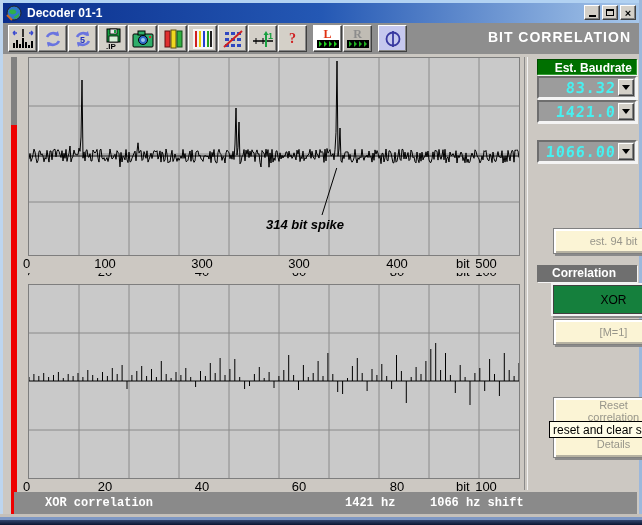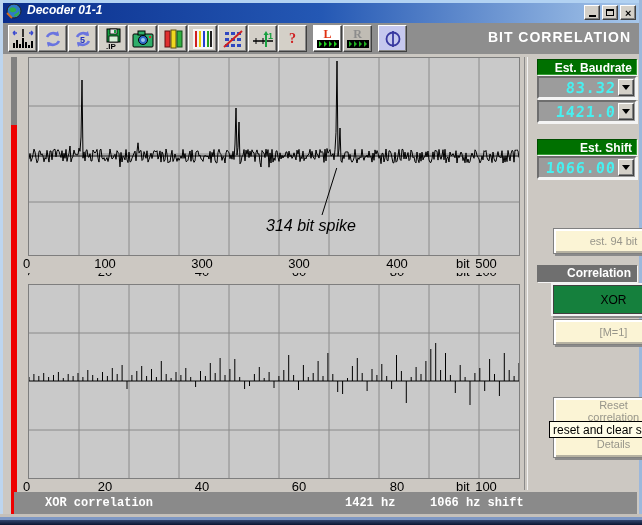--- a/index.html
+++ b/index.html
@@ -8,21 +8,21 @@
   
   .frame-top{position:absolute;left:0;top:0;width:642px;height:3px;background:#b2d2f2;}
   .frame-left{position:absolute;left:0;top:0;width:3px;height:525px;background:#bdd5ee;}
   .frame-right{position:absolute;left:639px;top:0;width:3px;height:525px;background:#9cb8dc;}
   .frame-bottom1{position:absolute;left:0;top:514px;width:642px;height:3px;background:#c4c0ba;}
   .frame-bottom2{position:absolute;left:0;top:517px;width:642px;height:3px;background:#7d97c4;}
   .frame-bottom3{position:absolute;left:0;top:520px;width:642px;height:5px;background:linear-gradient(#33456f,#0b1430);}
 
   
   #titlebar{position:absolute;left:3px;top:3px;width:636px;height:20px;
-    background:linear-gradient(to right,#0a2e8c,#2458b4,#a7c7ea);display:flex;align-items:flex-start;font-style:italic;}
+    background:linear-gradient(to right,#0a2e8c,#2458b4,#a7c7ea);display:flex;align-items:center;}
   #titlebar .app-icon{width:16px;height:16px;margin-left:3px;flex:0 0 auto;}
   #titlebar .title-text{color:#fff;font-weight:bold;font-size:12px;margin-left:5px;white-space:nowrap;}
   #titlebar .subtitle-text{color:#fff;font-weight:bold;font-size:12px;margin-left:38px;white-space:nowrap;}
   .win-controls{position:absolute;right:3px;top:2px;display:flex;gap:2px;}
   .win-btn{width:16px;height:15px;background:#d4d0c8;border:1px solid;
     border-color:#fff #404040 #404040 #fff;box-shadow:inset -1px -1px 0 #808080;
     display:flex;align-items:center;justify-content:center;font-size:10px;font-weight:bold;color:#000;
     box-sizing:border-box;}
   .glyph-min{width:7px;height:2px;background:#000;margin-top:7px;}
   .glyph-max{width:8px;height:7px;border:1px solid #000;border-top-width:2px;box-sizing:border-box;}
@@ -59,21 +59,21 @@
 
   .axis-strip{position:absolute;left:25px;width:490px;height:16px;font-size:13px;color:#000;}
   #axis-top{top:202px;}
   #axis-bottom{top:425px;}
   .axis-strip span{position:absolute;top:0;white-space:nowrap;}
   .tk-c{transform:translateX(-50%);}
   #axis-clip{position:absolute;left:25px;top:219px;width:490px;height:8px;overflow:hidden;}
   #axis-clip .inner{position:absolute;left:0;top:-9px;width:490px;height:16px;font-size:13px;color:#000;}
   #axis-clip .inner span{position:absolute;white-space:nowrap;}
 
-  .annotation-text{position:absolute;left:237px;top:159px;font-size:16px;font-weight:normal;font-style:italic;color:#000;text-align:right;}
+  .annotation-text{position:absolute;left:237px;top:159px;font-size:13px;font-weight:bold;font-style:italic;color:#000;text-align:right;}
 
   .divider{position:absolute;left:521px;top:3px;width:2px;height:433px;
     border-left:1px solid #8a8a8a;border-right:1px solid #f2f2f2;}
 
   
   .est-group{position:absolute;left:534px;width:100px;}
   .est-label{height:16px;background:#007000;color:#fff;font-weight:bold;font-size:12px;
     text-align:right;padding:1px 4px 0 0;box-sizing:border-box;border:1px solid;
     border-color:#004c00 #36a036 #36a036 #004c00;box-shadow:1px 1px 0 #f4f4f4;}
   .lcd-row{margin-top:1px;height:23px;background:#9c9c9c;border:2px solid;
@@ -85,21 +85,21 @@
     box-shadow:inset -1px -1px 0 #808080;display:flex;align-items:center;justify-content:center;box-sizing:border-box;margin-right:1px;}
   .drop-arrow{width:0;height:0;border-left:4px solid transparent;border-right:4px solid transparent;border-top:5px solid #000;}
 
   .sbtn{position:absolute;left:550px;width:100px;background:#fbf4d5;color:#97958a;
     font-size:11px;text-align:center;border:1px solid #808080;box-sizing:border-box;
     box-shadow:inset 2px 2px 0 #fff,inset -2px -2px 0 #b6b2a2,2px 2px 0 #8a8a8a;
     display:flex;align-items:center;justify-content:center;padding-left:21px;}
   .sbtn.xor{background:#15803d;color:#000;font-weight:normal;font-size:12px;
     border:1px solid #404040;box-shadow:0 0 0 2px #f2f2f2,2px 2px 0 2px #8a8a8a;}
   .corr-header{position:absolute;left:534px;top:211px;width:100px;height:17px;background:#6f6f6f;
-    color:#fff;font-weight:bold;font-size:12px;text-align:right;padding:1px 6px 12px 0;box-sizing:border-box;
+    color:#fff;font-weight:bold;font-size:12px;text-align:center;padding:1px 6px 12px 0;box-sizing:border-box;
     box-shadow:1px 1px 0 #f4f4f4;}
 
   .tooltip{position:absolute;left:546px;top:367px;height:17px;background:#fffde8;border:1px solid #000;
     color:#000;font-size:12px;white-space:nowrap;padding:1px 3px 0 3px;box-sizing:border-box;z-index:5;}
 
   
   #statusbar{position:absolute;left:14px;top:492px;width:623px;height:22px;background:#8a8a8a;}
   #statusbar span{position:absolute;top:4px;color:#fff;font-weight:bold;font-size:12px;white-space:nowrap;font-family:Liberation Mono, monospace;}
 </style>
 </head>
@@ -454,21 +454,20 @@
     </div>
     <div class="est-group" style="top:45px;">
       <div class="lcd-row">
         <div class="lcd-value">1421.0</div>
         <div class="lcd-drop">
             <div class="drop-arrow"></div>
           </div>
       </div>
     </div>
     <div class="est-group" style="top:85px;">
-      <div class="est-label">Est. Shift</div>
       <div class="lcd-row">
         <div class="lcd-value">1066.00</div>
         <div class="lcd-drop">
             <div class="drop-arrow"></div>
           </div>
       </div>
     </div>
 
     <div class="sbtn" style="top:174px;height:26px;">est. 94 bit</div>
     <div class="corr-header">Correlation</div>

